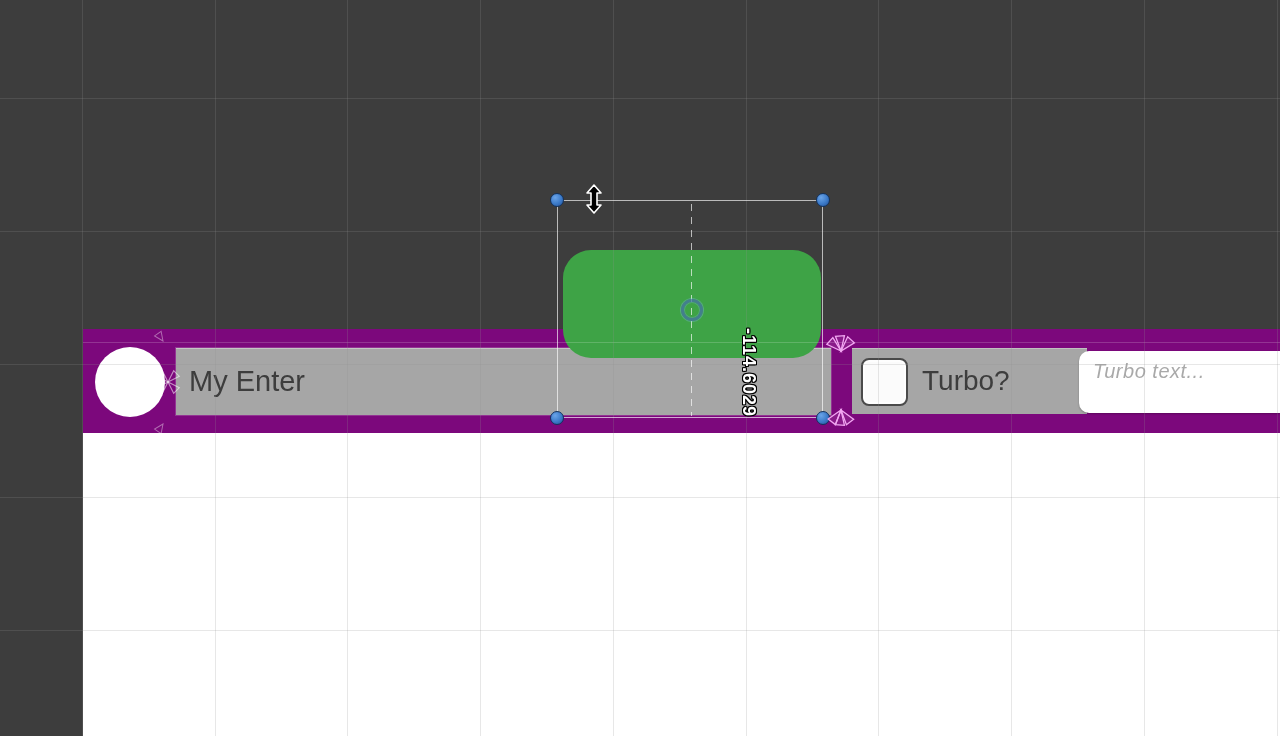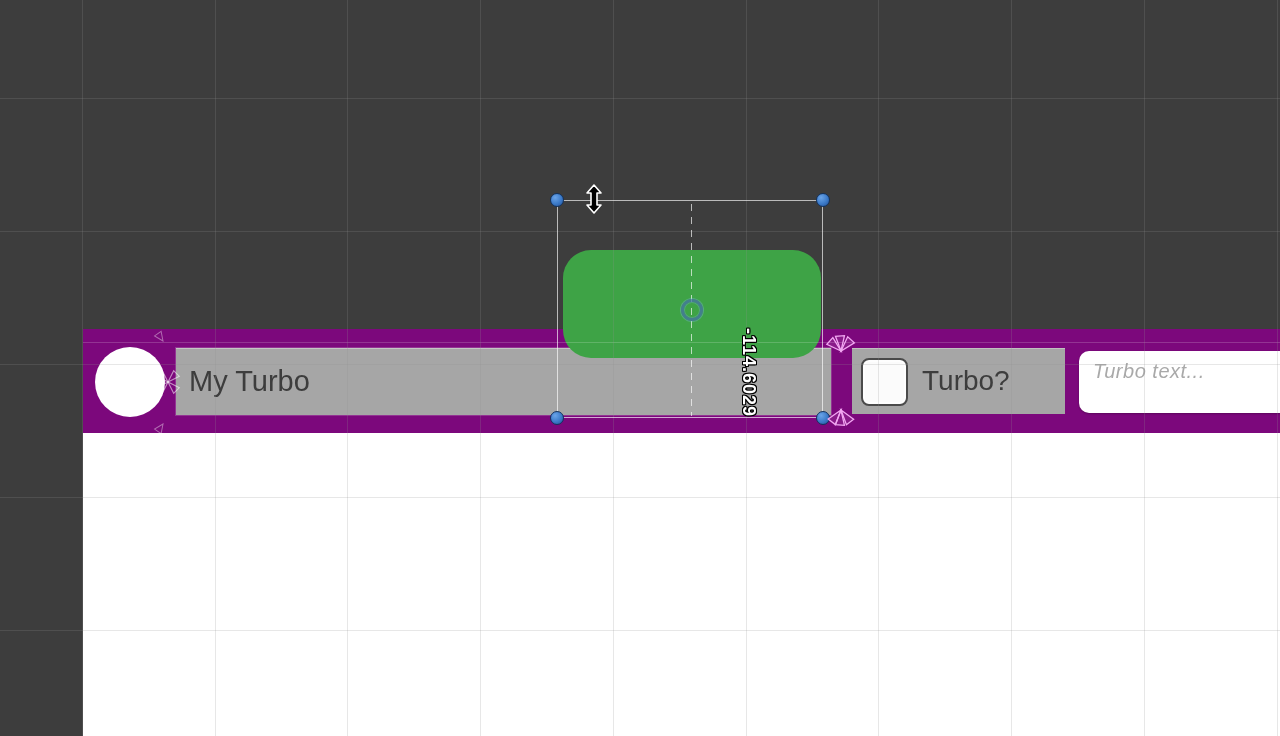--- a/index.html
+++ b/index.html
@@ -29,20 +29,21 @@
     position:absolute;left:13px;top:0;height:67px;line-height:67px;
     font-size:29px;color:var(--c-text-dark,#3d3d3d);white-space:nowrap;
   }
   #green-button{
     left:563px;top:250px;width:258px;height:108px;border-radius:28px;
     background:var(--c-button-green,#3ea346);z-index:4;
   }
   #toggle-panel{
     left:852px;top:348px;width:213px;height:66px;background:var(--c-element-gray,#a6a6a6);z-index:3;
     box-shadow:inset 0 1px 0 rgba(255,255,255,0.3);
+    padding-left:22px;
   }
   #checkbox-box{
     position:absolute;left:9px;top:10px;width:47px;height:48px;border-radius:8px;
     background:#fbfbfb;border:2px solid #4a4a4a;box-sizing:border-box;
     box-shadow:inset 0 0 0 2px rgba(255,255,255,0.7);
   }
   #toggle-panel .lbl{
     position:absolute;left:70px;top:0;height:66px;line-height:66px;
     font-size:28px;color:var(--c-text-dark,#3d3d3d);white-space:nowrap;
   }
@@ -92,21 +93,21 @@
 </head>
 <body>
 
 <div class="abs" id="canvas-area"></div>
 
 <div class="abs" id="ui-bar"></div>
 
 <div class="abs" id="circle-image"></div>
 
 <div class="abs" id="text-panel">
-  <span class="lbl">My Turbo</span>
+  <span class="lbl">My Enter</span>
 </div>
 
 <div class="abs" id="green-button"></div>
 
 <div class="abs" id="toggle-panel">
   <div id="checkbox-box"></div>
   <span class="lbl">Turbo?</span>
 </div>
 
 <div class="abs" id="input-field">

